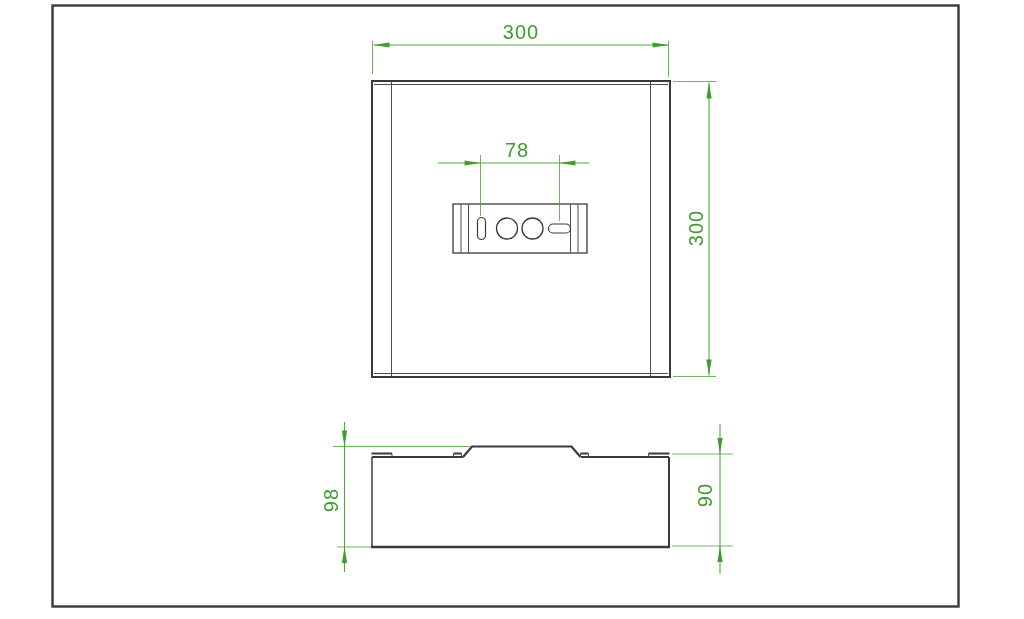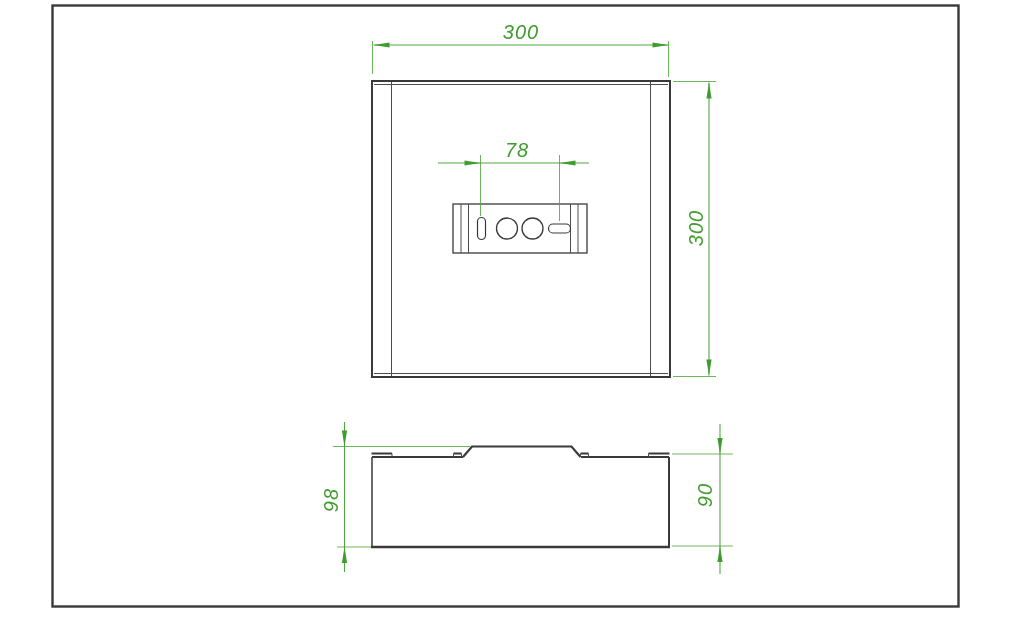--- a/index.html
+++ b/index.html
@@ -1,17 +1,17 @@
 <!DOCTYPE html>
 <html><head>
 <meta charset="utf-8">
 <style>
   html,body{margin:0;padding:0;background:#ffffff;}
   .canvas{position:relative;width:1024px;height:619px;background:#ffffff;overflow:hidden;
-          font-family:"Liberation Sans", sans-serif;font-style:italic;}
+          font-family:"Liberation Sans", sans-serif;}
   svg{position:absolute;left:0;top:0;}
   svg text{font-family:"Liberation Sans", sans-serif;letter-spacing:1px;}
 </style>
 </head>
 <body>
 
 <div class="canvas">
   <svg id="drawing" width="1024" height="619" viewBox="0 0 1024 619">
       <rect x="52.5" y="5.5" width="906" height="601" fill="none" stroke="#3a3a3a" stroke-width="2.4"></rect>
       <rect x="372" y="81" width="298" height="296" fill="#ffffff" stroke="#3a3a3a" stroke-width="2"></rect>

